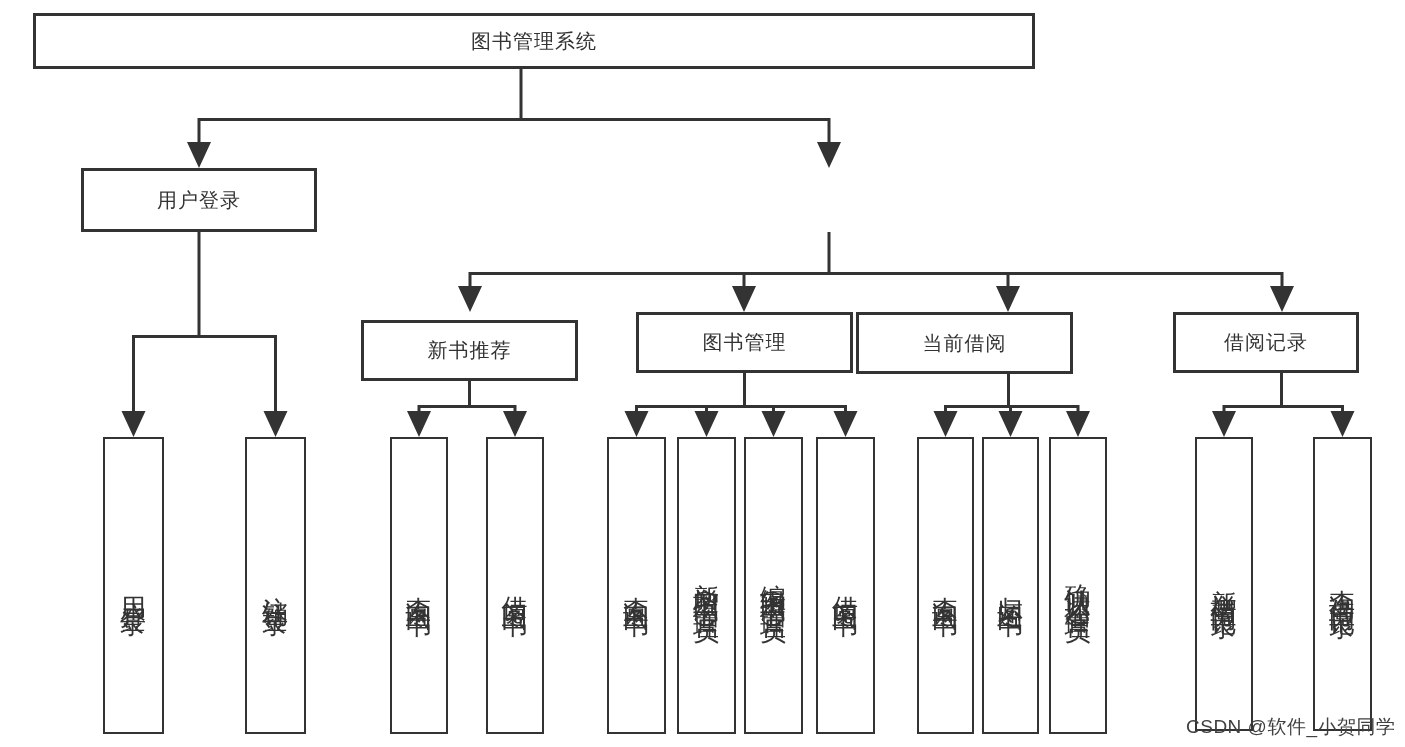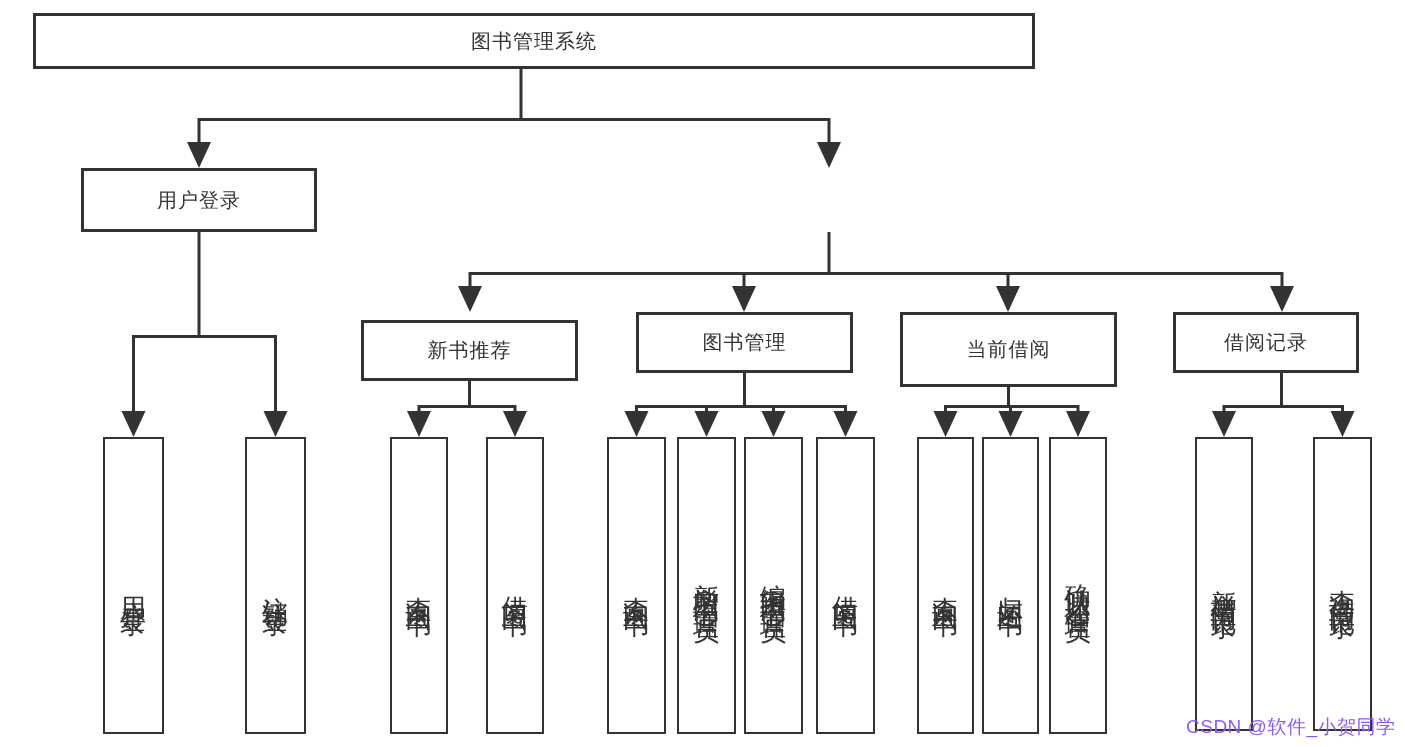--- a/index.html
+++ b/index.html
@@ -41,21 +41,21 @@
     font-size: 26px;
     letter-spacing: 5px;
     line-height: 1;
     white-space: nowrap;
   }
   #watermark {
     position: absolute;
     left: 1186px;
     top: 714px;
     font-size: 19px;
-    color: #8b5cf6;
+    color: #404040;
     white-space: nowrap;
     z-index: 10;
     letter-spacing: 0.5px;
   }
 </style>
 </head>
 <body>
 
 <div id="canvas">
 
@@ -123,21 +123,21 @@
   <div class="box" style="left:81px; top:168px; width:236px; height:64px;">
     <span class="lbl">用户登录</span>
   </div>
 
   <div class="box" style="left:361px; top:312px; width:217px; height:61px;margin-top:8px;">
     <span class="lbl">新书推荐</span>
   </div>
   <div class="box" style="left:636px; top:312px; width:217px; height:61px;">
     <span class="lbl">图书管理</span>
   </div>
-  <div class="box" style="left:900px; top:312px; width:217px; height:75px;">
+  <div class="box" style="left:856px; top:312px; width:217px; height:62px;">
     <span class="lbl">当前借阅</span>
   </div>
   <div class="box" style="left:1173px; top:312px; width:186px; height:61px;">
     <span class="lbl">借阅记录</span>
   </div>
 
   <div class="box leaf" style="left:103px; top:437px; width:61px; height:297px;">
     <span class="vlbl">用户登录</span>
   </div>
   <div class="box leaf" style="left:245px; top:437px; width:61px; height:297px;">

